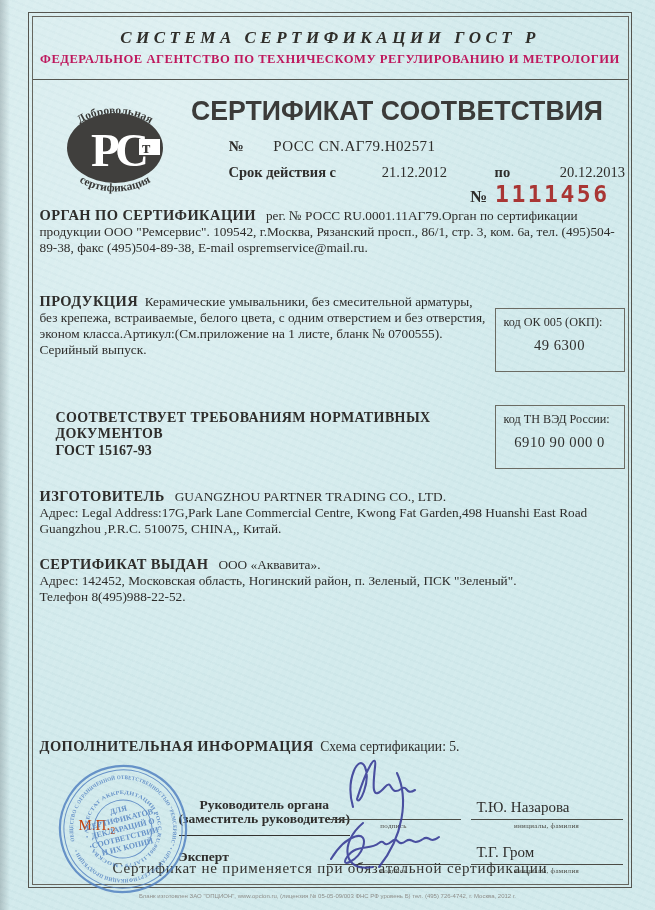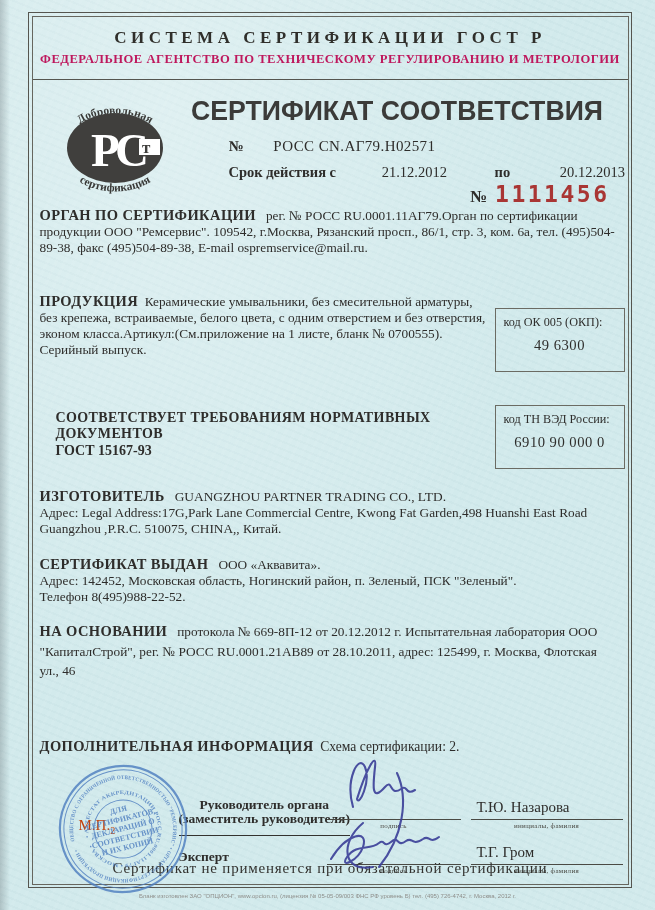--- a/index.html
+++ b/index.html
@@ -11,21 +11,21 @@
       repeating-linear-gradient(115deg, rgba(255,255,255,.05) 0 3px, transparent 3px 8px),
       repeating-linear-gradient(22deg, rgba(120,160,170,.05) 0 2px, transparent 2px 7px);
     font-family:"Liberation Serif", serif;color:#2e2d2b;
   }
   body::before{content:"";position:absolute;left:0;top:0;width:10px;height:910px;
     background:linear-gradient(to right, rgba(90,100,105,.30), transparent);}
   .abs{position:absolute;}
   .frame{position:absolute;left:28px;top:12px;width:602px;height:874px;border:1.5px solid #55554f;}
   .frame-inner{position:absolute;inset:2.5px;border:1px solid #66665e;}
   .hdr{position:absolute;left:0;top:0;width:100%;height:62px;border-bottom:1px solid #55554f;text-align:center;}
-  .hdr-l1{margin-top:11px;font-size:17px;font-weight:bold;letter-spacing:4.5px;color:#2f2e2a;}
+  .hdr-l1{margin-top:11px;font-size:17px;font-weight:bold;letter-spacing:4.5px;color:#2f2e2a;font-style:italic;}
   .hdr-l2{margin-top:4px;font-size:12.6px;font-weight:bold;letter-spacing:.5px;color:#be185d;}
   .title{position:absolute;left:138px;top:78px;width:452px;text-align:center;
     font-family:"Liberation Sans", sans-serif;font-weight:bold;font-size:27.5px;color:#3b3b39;
     transform:scaleX(.97);transform-origin:center;}
   .row{position:absolute;font-size:15px;}
   .blabel{font-weight:bold;}
   .blank-no{position:absolute;right:18px;top:164px;display:flex;align-items:baseline;gap:8px;}
   .blank-no .nsign{font-size:17px;font-weight:bold;color:#2e2d2b;}
   .blank-no .digits{font-family:"DejaVu Sans Mono", monospace;font-weight:bold;font-size:23px;
     letter-spacing:2.5px;color:#a93634;}
@@ -126,28 +126,24 @@
       <span>Адрес: Legal Address:17G,Park Lane Commercial Centre, Kwong Fat Garden,498 Huanshi East Road Guangzhou ,P.R.C. 510075, CHINA,, Китай.</span>
     </p>
 
     <p class="sec" style="left:7px;top:539px;width:582px;margin:0;">
       <span class="seclabel">СЕРТИФИКАТ ВЫДАН</span>&nbsp;&nbsp;
       <span>ООО «Аквавита».</span><br>
       <span>Адрес: 142452, Московская область, Ногинский район, п. Зеленый, ПСК "Зеленый".</span><br>
       <span>Телефон 8(495)988-22-52.</span>
     </p>
 
-    <p class="sec" style="left:7px;top:604px;width:578px;margin:0;line-height:1.45;">
-      <span class="seclabel">НА ОСНОВАНИИ</span>&nbsp;&nbsp;
-      <span>протокола № 669-8П-12 от 20.12.2012 г. Испытательная лаборатория ООО "КапиталСтрой", рег. № РОСС RU.0001.21АВ89 от 28.10.2011, адрес: 125499, г. Москва, Флотская ул., 46</span>
-    </p>
 
     <p class="sec" style="left:7px;top:721px;width:578px;margin:0;">
       <span class="seclabel">ДОПОЛНИТЕЛЬНАЯ ИНФОРМАЦИЯ</span>&nbsp;
-      <span style="font-size:13.6px;">Схема сертификации: 2.</span>
+      <span style="font-size:13.6px;">Схема сертификации: 5.</span>
     </p>
 
     <div class="mp">
       <span>М.П.</span><sub>2</sub>
     </div>
 
     <svg class="abs" style="left:18px;top:740px;opacity:.82;transform:rotate(-14deg);z-index:2;" width="144" height="144" viewBox="0 0 144 144">
       <defs>
         <path id="ringO" d="M 22,72 A 50,50 0 1 1 122,72 A 50,50 0 1 1 22,72" fill="none"></path>
         <path id="ringI" d="M 37,72 A 35,35 0 1 1 107,72 A 35,35 0 1 1 37,72" fill="none"></path>

